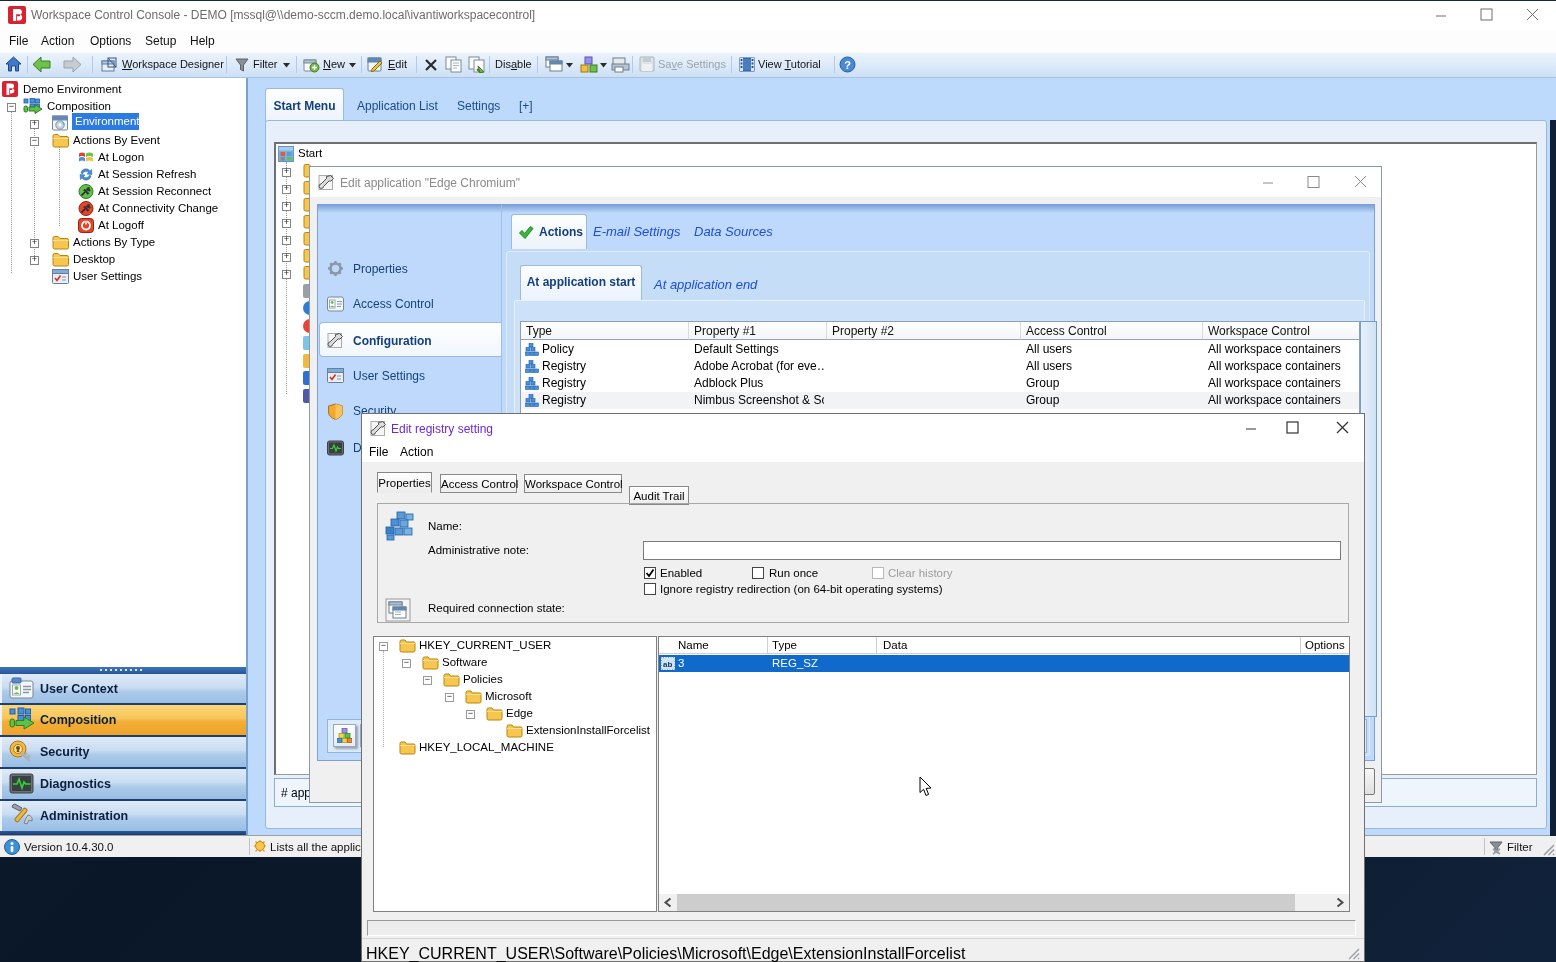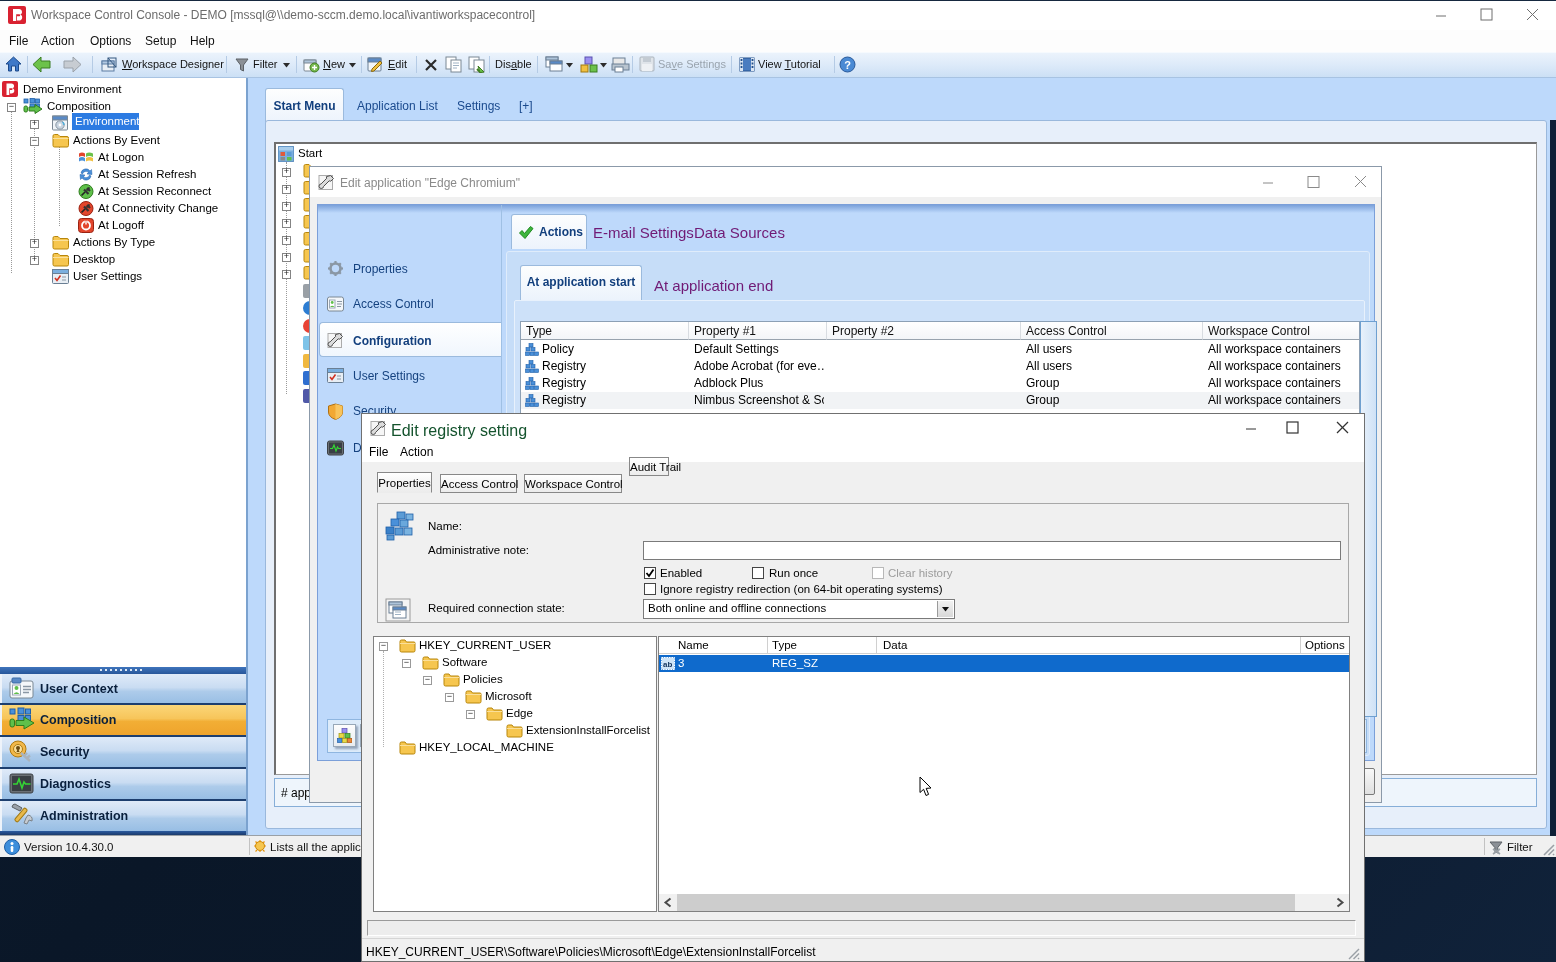--- a/index.html
+++ b/index.html
@@ -43,21 +43,21 @@
 #page { left:15px; top:42px; width:1282px; height:709px; background:#e7effa; border:1px solid #9ab8dc; border-radius:3px; }
 #treebox { left:24px; top:64px; width:1263px; height:633px; background:#fff; border:2px solid #6f6f6f; border-right:1px solid #9a9a9a; border-bottom:1px solid #9a9a9a; }
 #appcountbox { left:24px; top:700px; width:1263px; height:29px; background:#eef5fc; border:1px solid #86aed8; }
 #rframe { left:1550px; top:120px; width:6px; height:716px; background:#0e1f36; }
 
 
 #dlg1 { left:309px; top:166px; width:1073px; height:637px; background:#f0f0f0; border:1px solid #8b99a9; }
 #dlg1client { position:absolute; left:7px; top:37px; width:1058px; height:557px; background:#bed9fb; border:1px solid #7b9fd9; }
 .sideicon { position:absolute; left:9px; }
 .sidetext { position:absolute; left:35px; font-size:12px; color:#15427f; white-space:nowrap; }
-.d1tab { position:absolute; font-size:15px; color:#701a75; white-space:nowrap; }
+.d1tab { position:absolute; font-size:13px; color:#1d4ed8; white-space:nowrap;font-style:italic; }
 .tabactive { background:linear-gradient(#fdfefe,#ecf3fc); border:1px solid #9bbadd; border-bottom:none; border-radius:3px 3px 0 0; font-weight:bold; color:#123f7d; }
 #d1page { position:absolute; left:188px; top:46px; width:864px; height:505px; background:#c6ddf8; border:1px solid #dfecfb; border-radius:3px; }
 #d1subpage { position:absolute; left:7px; top:48px; width:851px; height:450px; background:#cde1f9; border:1px solid #e8f1fc; border-radius:2px; }
 .hcell { position:absolute; top:0; height:18px; line-height:18px; font-size:12px; color:#111; border-right:1px solid #d8dce1; padding-left:5px; background:linear-gradient(#ffffff,#f3f5f8); border-bottom:1px solid #98a3ae; }
 .drow { position:absolute; left:0; width:100%; height:17px; line-height:17px; font-size:12px; }
 .dcell { position:absolute; top:0; white-space:nowrap; overflow:hidden; }
 
 
 #dlg2 { left:361px; top:413px; width:1004px; height:549px; background:#f0f0f0; border:1px solid #707070; }
 .d2 { position:absolute; }
@@ -665,34 +665,34 @@
   </div>
   <div style="position:absolute;left:993px;top:601px;width:72px;height:27px;background:linear-gradient(#f8f8f8,#e0e0e0);border:1px solid #7a7a7a;border-radius:2px"></div>
 </div>
 
 <div class="abs" id="dlg2">
   <div class="d2" style="left:0;top:0;width:1002px;height:48px;background:#fff"></div>
   <svg class="d2" style="left:8px;top:6px" width="17" height="17">
       <rect x="1" y="1.5" width="13.5" height="14" fill="#f6f6f6" stroke="#ababab"></rect>
       <path d="M12.5 1.5 l3 3 -2.7 2.7 -1.6-.4 -5.6 5.6 a2.3 2.3 0 1 1 -2.5-2.5 l5.6-5.6 -.4-1.6 Z" fill="#dcdcdc" stroke="#4f4f4f" stroke-width="1"></path>
     </svg>
-  <div class="d2" style="left:29px;top:8px;font-size:16px;color:#14532d">Edit registry setting</div>
+  <div class="d2" style="left:29px;top:8px;font-size:12px;color:#6d28d9">Edit registry setting</div>
   <svg class="d2" style="left:882px;top:7px" width="110" height="14">
     <line x1="2" y1="8" x2="12" y2="8" stroke="#333" stroke-width="1"></line>
     <rect x="43" y="1" width="11" height="11" fill="none" stroke="#333" stroke-width="1.2"></rect>
     <line x1="93" y1="1" x2="104" y2="12" stroke="#333" stroke-width="1.2"></line>
       <line x1="104" y1="1" x2="93" y2="12" stroke="#333" stroke-width="1.2"></line>
   </svg>
   <div class="d2 d2label" style="left:7px;top:31px;font-size:12px">File</div>
   <div class="d2 d2label" style="left:38px;top:31px;font-size:12px">Action</div>
 
   <div class="d2 d2tab" style="left:15px;top:58px;width:55px;height:21px;line-height:20px;border-bottom:1px solid #ececec;z-index:2">Properties</div>
   <div class="d2 d2tab" style="left:78px;top:60px;width:77px;height:19px;line-height:18px">Access Control</div>
   <div class="d2 d2tab" style="left:162px;top:60px;width:98px;height:19px;line-height:18px">Workspace Control</div>
-  <div class="d2 d2tab" style="left:267px;top:43px;width:40px;height:19px;line-height:18px">Audit Trail</div>
+  <div class="d2 d2tab" style="left:267px;top:72px;width:60px;height:19px;line-height:18px">Audit Trail</div>
 
   <div class="d2" style="left:15px;top:89px;width:972px;height:120px;border:1px solid #a8a8a8"></div>
   <svg class="d2" style="left:23px;top:97px" width="32" height="30">
       <g stroke="#1f5fa8" stroke-width="0.8">
         <rect x="12" y="1" width="8" height="7" fill="#5b9bd5"></rect>
         <rect x="21" y="3" width="7" height="6" fill="#7ab3e0"></rect>
         <rect x="6" y="8" width="8" height="7" fill="#4a90d9"></rect>
         <rect x="15" y="9" width="8" height="7" fill="#6aa8dc"></rect>
         <rect x="1" y="16" width="8" height="7" fill="#3a80c9"></rect>
         <rect x="10" y="17" width="8" height="7" fill="#5b9bd5"></rect>
@@ -717,27 +717,20 @@
   <div class="d2 d2label" style="left:298px;top:169px">Ignore registry redirection (on 64-bit operating systems)</div>
   <svg class="d2" style="left:23px;top:184px" width="26" height="24">
       <rect x="1" y="1" width="24" height="22" fill="#f4f4f4" stroke="#9a9a9a"></rect>
       <rect x="4" y="4" width="13" height="11" fill="#fff" stroke="#6a7f94"></rect>
       <rect x="4" y="4" width="13" height="3" fill="#aec4da" stroke="#6a7f94"></rect>
       <rect x="8" y="9" width="13" height="11" fill="#fff" stroke="#6a7f94"></rect>
       <rect x="8" y="9" width="13" height="3" fill="#5a8ac6" stroke="#6a7f94"></rect>
       <path d="M10 14 h6 M10 16.5 h6" stroke="#9fb2c4"></path>
     </svg>
   <div class="d2 d2label" style="left:66px;top:188px">Required connection state:</div>
-  <div class="d2 d2input" style="left:281px;top:185px;width:312px;height:20px">Both online and offline connections
-    <div style="position:absolute;right:1px;top:1px;width:16px;height:16px;background:linear-gradient(#f2f2f2,#d8d8d8);border-left:1px solid #9a9a9a">
-        <svg width="8" height="5" style="position:absolute;left:4px;top:6px">
-          <path d="M0 0 L7 0 L3.5 4.5 Z" fill="#111"></path>
-        </svg>
-      </div>
-  </div>
 
   <div class="d2" style="left:11px;top:222px;width:284px;height:276px;background:#fff;border:1px solid #808080">
     <div style="position:absolute;left:9px;top:14px;width:1px;height:96px;border-left:1px dotted #b0b0b0"></div>
     <div class="texp2" style="left:5px;top:5px">−</div>
     <svg style="position:absolute;left:25px;top:2px" width="17" height="14">
         <path d="M1 2.5 Q1 1 2.5 1 L6 1 L7.5 3 L15 3 Q16 3 16 4 L16 11.5 Q16 13 14.5 13 L2.5 13 Q1 13 1 11.5 Z" fill="#f6c64f" stroke="#b8860b"></path>
         <path d="M1 4.5 L16 4.5" stroke="#fadf9a"></path>
       </svg>
     <div class="treerow" style="left:45px;top:0px">HKEY_CURRENT_USER</div>
     <div class="texp2" style="left:28px;top:22px">−</div>
@@ -799,21 +792,21 @@
         </svg>
       <div style="position:absolute;left:18px;top:0;width:618px;height:17px;background:#cdcdcd"></div>
       <svg style="position:absolute;left:676px;top:3px" width="10" height="11">
           <path d="M2.5 1.5 L7.5 5.5 L2.5 9.5" stroke="#4a4a4a" stroke-width="2" fill="none"></path>
         </svg>
     </div>
   </div>
 
   <div class="d2" style="left:5px;top:506px;width:989px;height:16px;background:#ededed;border:1px solid #9a9a9a;border-bottom-color:#fff;border-right-color:#fff"></div>
   <div class="d2" style="left:0;top:524px;width:1002px;height:1px;background:#d5d5d5"></div>
-  <div class="d2 d2label" style="left:4px;top:531px;font-size:12px">HKEY_CURRENT_USER\Software\Policies\Microsoft\Edge\ExtensionInstallForcelist</div>
+  <div class="d2 d2label" style="left:4px;top:531px;font-size:16px">HKEY_CURRENT_USER\Software\Policies\Microsoft\Edge\ExtensionInstallForcelist</div>
   <svg class="d2" style="left:984px;top:532px" width="14" height="14">
       <g stroke="#9aa0a6" stroke-width="1.5">
         <line x1="13" y1="3" x2="3" y2="13"></line>
         <line x1="13" y1="7.5" x2="7.5" y2="13"></line>
         <line x1="13" y1="12" x2="12" y2="13"></line>
       </g>
     </svg>
 </div>
 
 <svg class="abs" style="left:919px;top:776px" width="14" height="21" viewBox="0 0 14 21">

